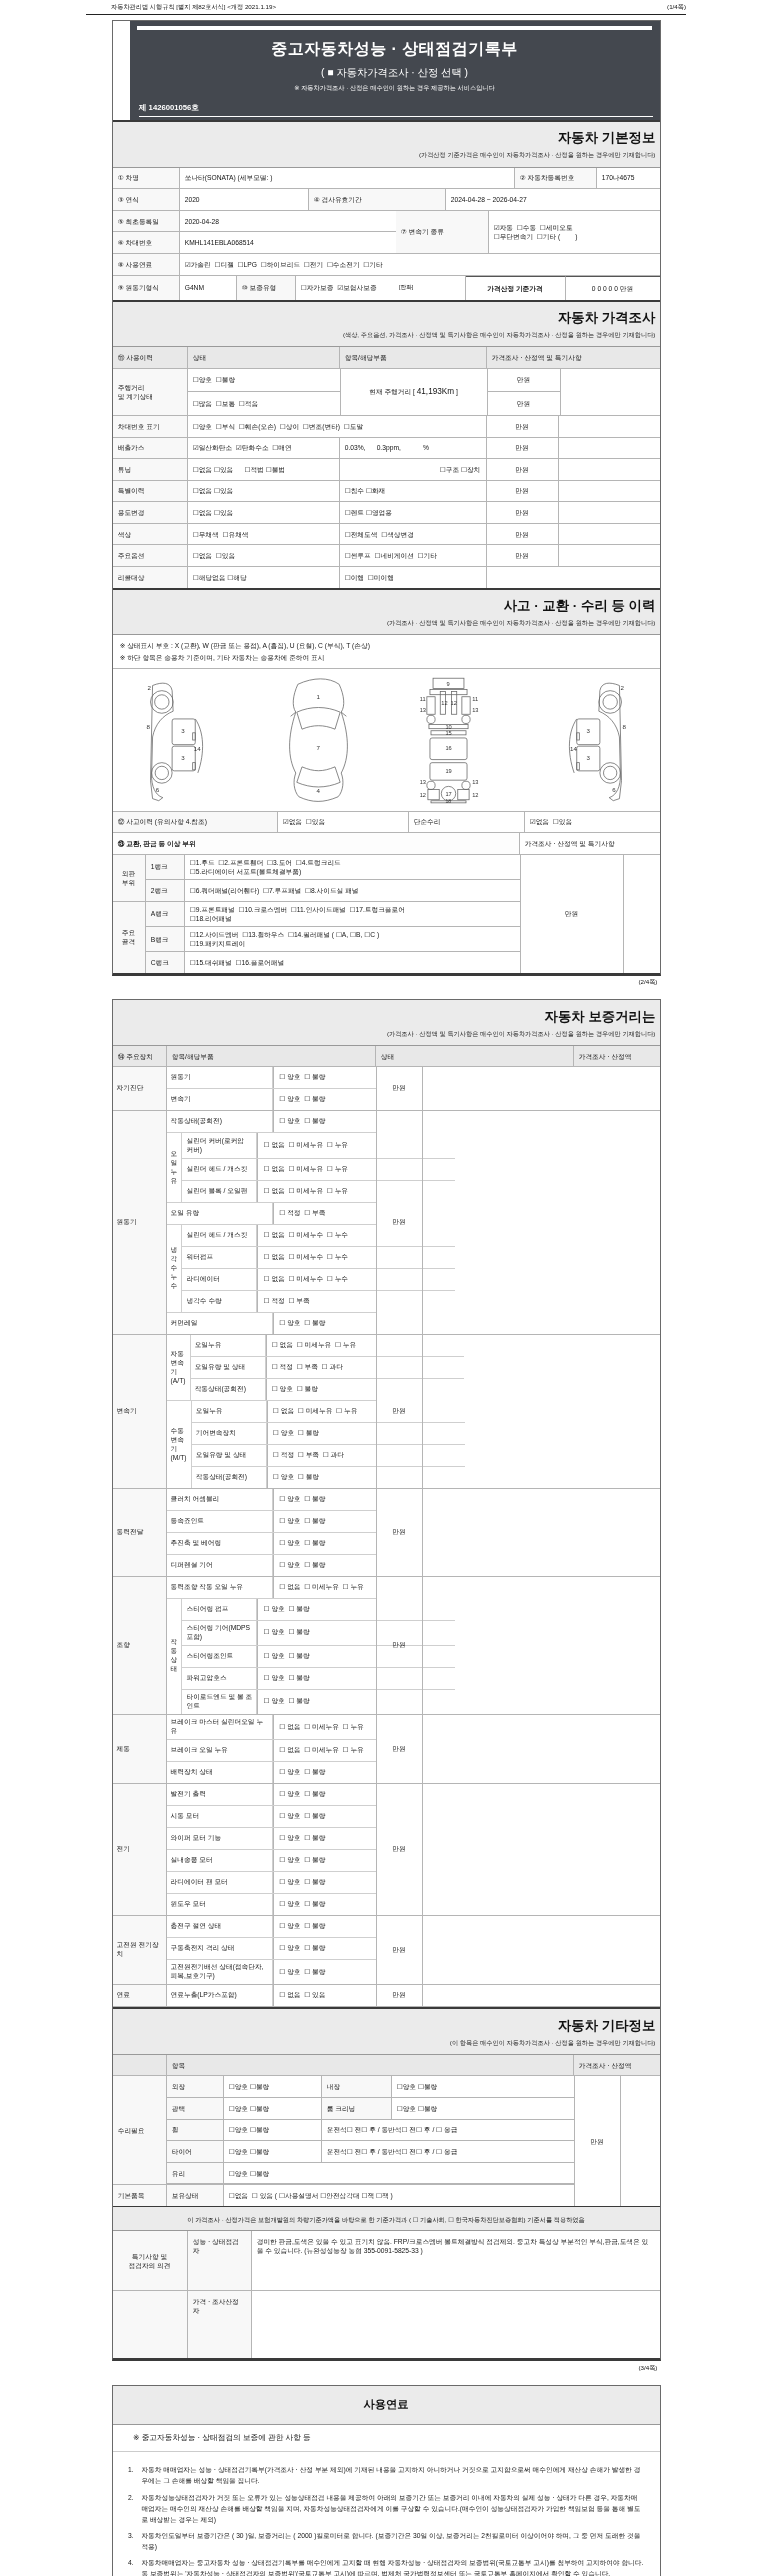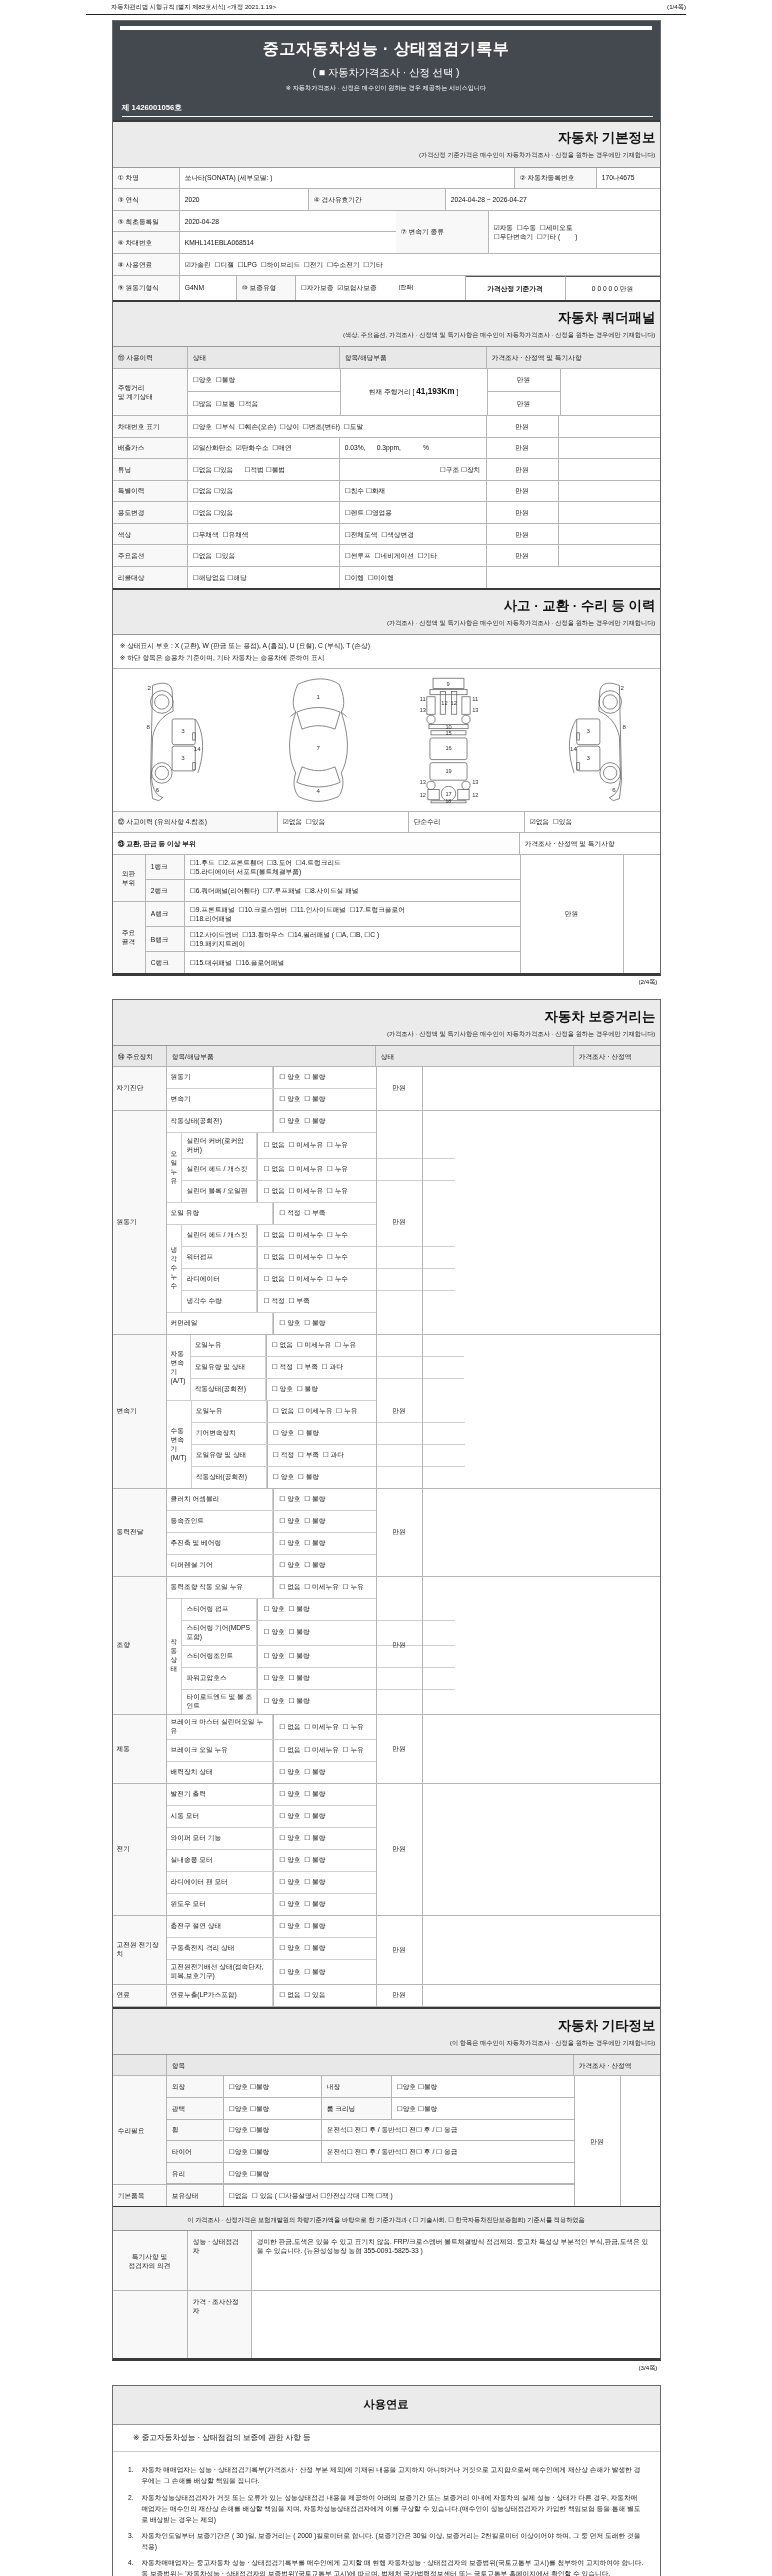--- a/index.html
+++ b/index.html
@@ -5,42 +5,42 @@
   html,body{margin:0;padding:0;background:#fff;color:#111;
     font-family:"Liberation Sans","DejaVu Sans",sans-serif;}
   .wrap{width:600px;margin:0 auto;padding-top:2.1px;}
   .topline{display:flex;justify-content:space-between;font-size:6.2px;padding:1px 0 2.1px 25px;
     border-bottom:1px solid #222;}
   .pagemark{font-size:6.2px;text-align:right;padding:2.1px 3.1px 5.2px 0;}
   .sheet{width:549px;margin:0 auto;}
   .block{border:1px solid #6a6a6a;border-bottom:3.1px solid #3a3a3a;margin-top:7.2px;background:#fff;}
   .block:first-of-type{margin-top:5.2px;}
   
-  .dochead{background:#44484f;color:#fff;padding:4.1px 6.2px 3.1px 6.2px;}
+  .dochead{background:#44484f;color:#fff;padding:4.1px 6.2px 3.1px 6.2px;margin-left:17px;}
   .stripe{height:3.6px;background:#fff;margin:1px 1px 9.3px 1px;}
   .dochead .t1{text-align:center;font-size:16px;font-weight:bold;letter-spacing:0.5px;}
   .dochead .t2{text-align:center;font-size:10.3px;margin-top:5.2px;}
   .dochead .t3{text-align:center;font-size:6.2px;margin-top:4.1px;}
   .docno{font-size:7.7px;font-weight:bold;margin:10.3px 0 0 3.1px;padding-bottom:3.1px;border-bottom:1px solid #fff;}
   
   .sechead{background:#ebebeb;border-top:2.6px solid #3a3a3a;border-bottom:0.5px solid #999;
     text-align:right;padding:7.2px 4.1px 6.2px 4.1px;}
   .sechead .st1{font-size:13.4px;font-weight:bold;}
   .sechead .st2{font-size:6.2px;margin-top:4.1px;color:#222;}
   
   .r{display:flex;border-bottom:0.5px solid #b5b5b5;}
   .c{border-right:0.5px solid #b5b5b5;padding:3.1px 5.2px;display:flex;align-items:center;
      font-size:6.7px;min-height:20.6px;box-sizing:border-box;white-space:pre-wrap;line-height:1.35;}
   .c:last-child{border-right:none;}
   .lab{background:#f8f8f8;}
   .cen{justify-content:center;text-align:center;}
   .hd{background:#e8e8e8;font-size:6.7px;}
   .grow{flex:1;}
   .small{font-size:5.7px;}
-  .bold{font-weight:bold;}
+  .bold{font-weight:normal;}
   
   .legend{padding:5.2px 7.2px;font-size:6.7px;border-bottom:0.5px solid #b5b5b5;line-height:1.7;}
   .diagrams{display:flex;justify-content:space-around;align-items:center;padding:6.2px 3.1px;
     border-bottom:0.5px solid #b5b5b5;}
   .diagrams svg{display:block;}
   
   .dgrp{display:flex;border-bottom:0.5px solid #b5b5b5;}
   .gname{width:54px;background:#f8f8f8;display:flex;align-items:center;padding:2.1px 4.1px;
     border-right:0.5px solid #b5b5b5;font-size:6.7px;box-sizing:border-box;}
   .grows{width:209px;box-sizing:border-box;}
@@ -140,21 +140,21 @@
           <div class="c" style="width:170px">
             <span>☐자가보증  ☑보험사보증</span>&nbsp;
             <span class="small">[한화]</span>
           </div>
           <div class="c cen" style="width:100px;border-top:1px solid #555;background:#fff;font-weight:bold">가격산정 기준가격</div>
           <div class="c cen grow" style="border-top:1px solid #555">0 0 0 0 0 만원</div>
         </div>
       </div>
 
       <div class="sechead">
-        <div class="st1">자동차 쿼더패널</div>
+        <div class="st1">자동차 가격조사</div>
         <div class="st2">(색상, 주요옵션, 가격조사 · 산정액 및 특기사항은 매수인이 자동차가격조사 · 산정을 원하는 경우에만 기재합니다)</div>
       </div>
       <div>
         <div class="r hd">
           <div class="c lab hd" style="width:75px">⑪ 사용이력</div>
           <div class="c hd" style="width:152px">상태</div>
           <div class="c hd" style="width:147px">항목/해당부품</div>
           <div class="c hd grow">가격조사 · 산정액 및 특기사항</div>
         </div>
         <div class="r">

